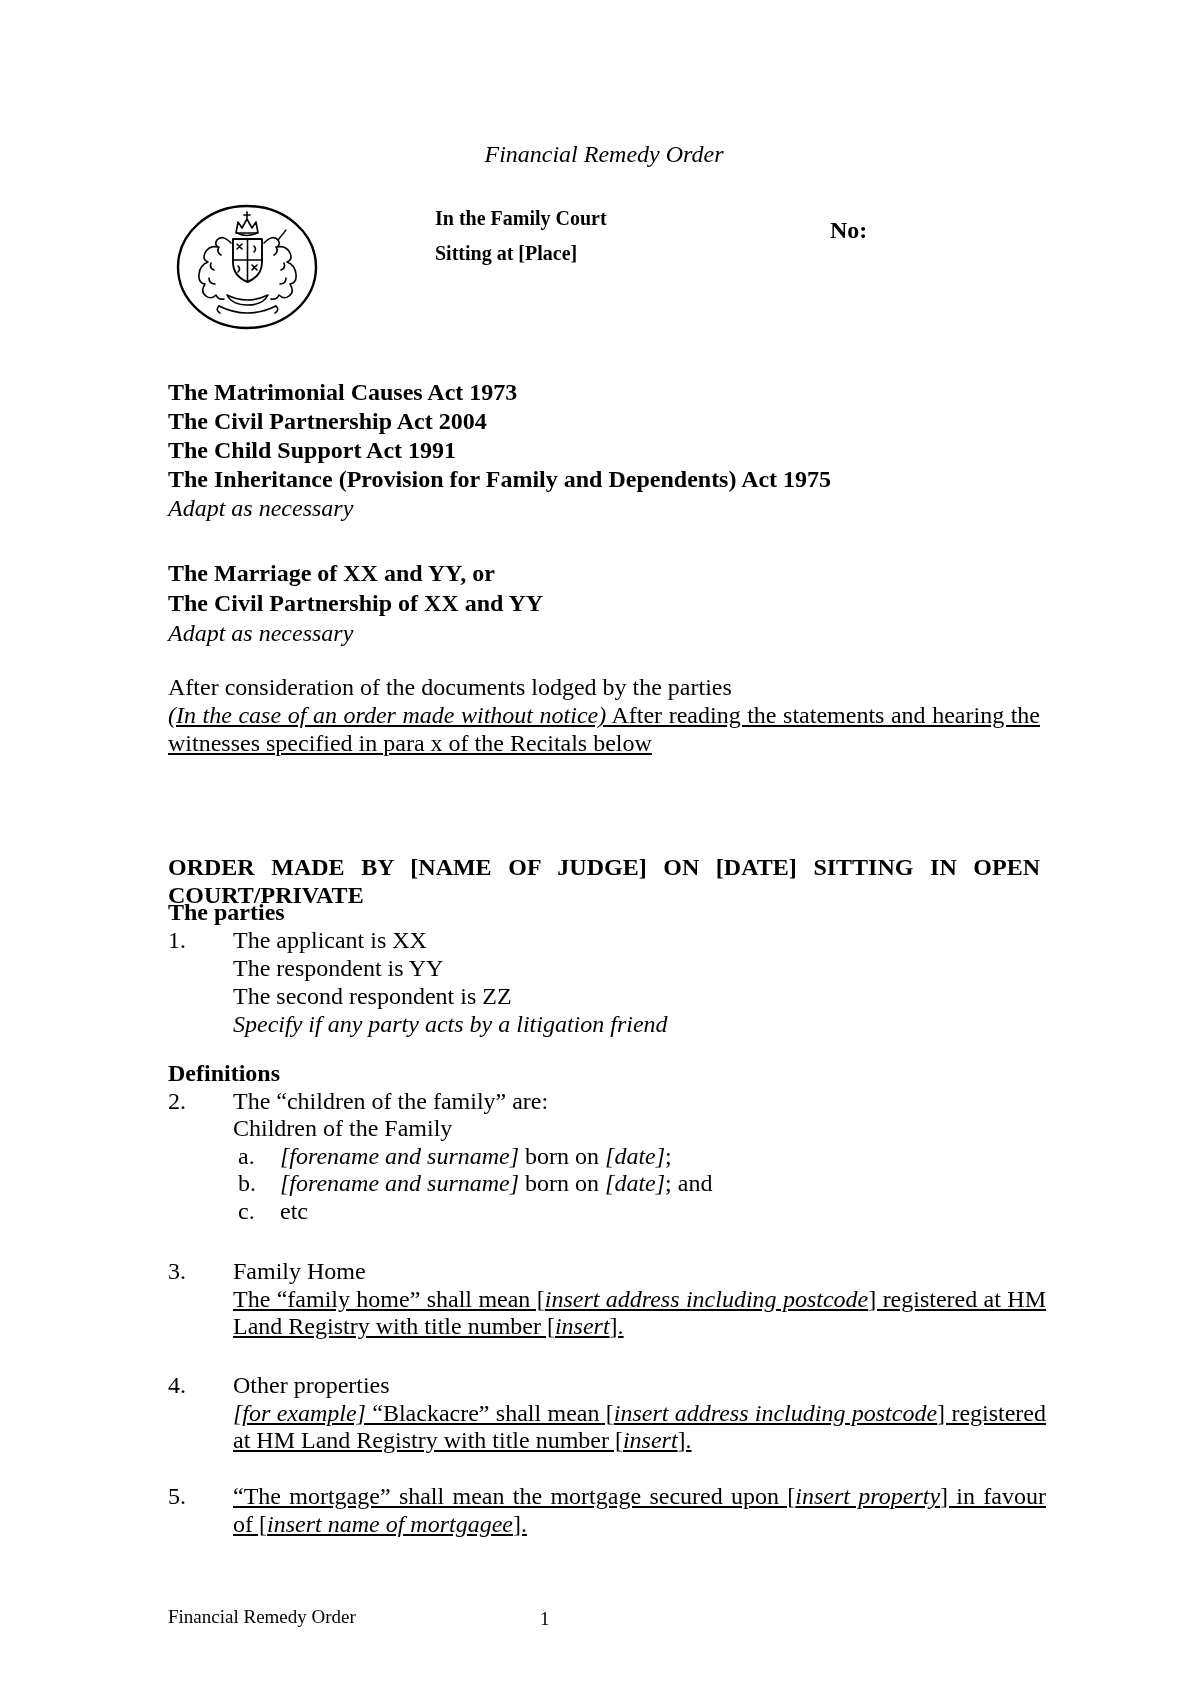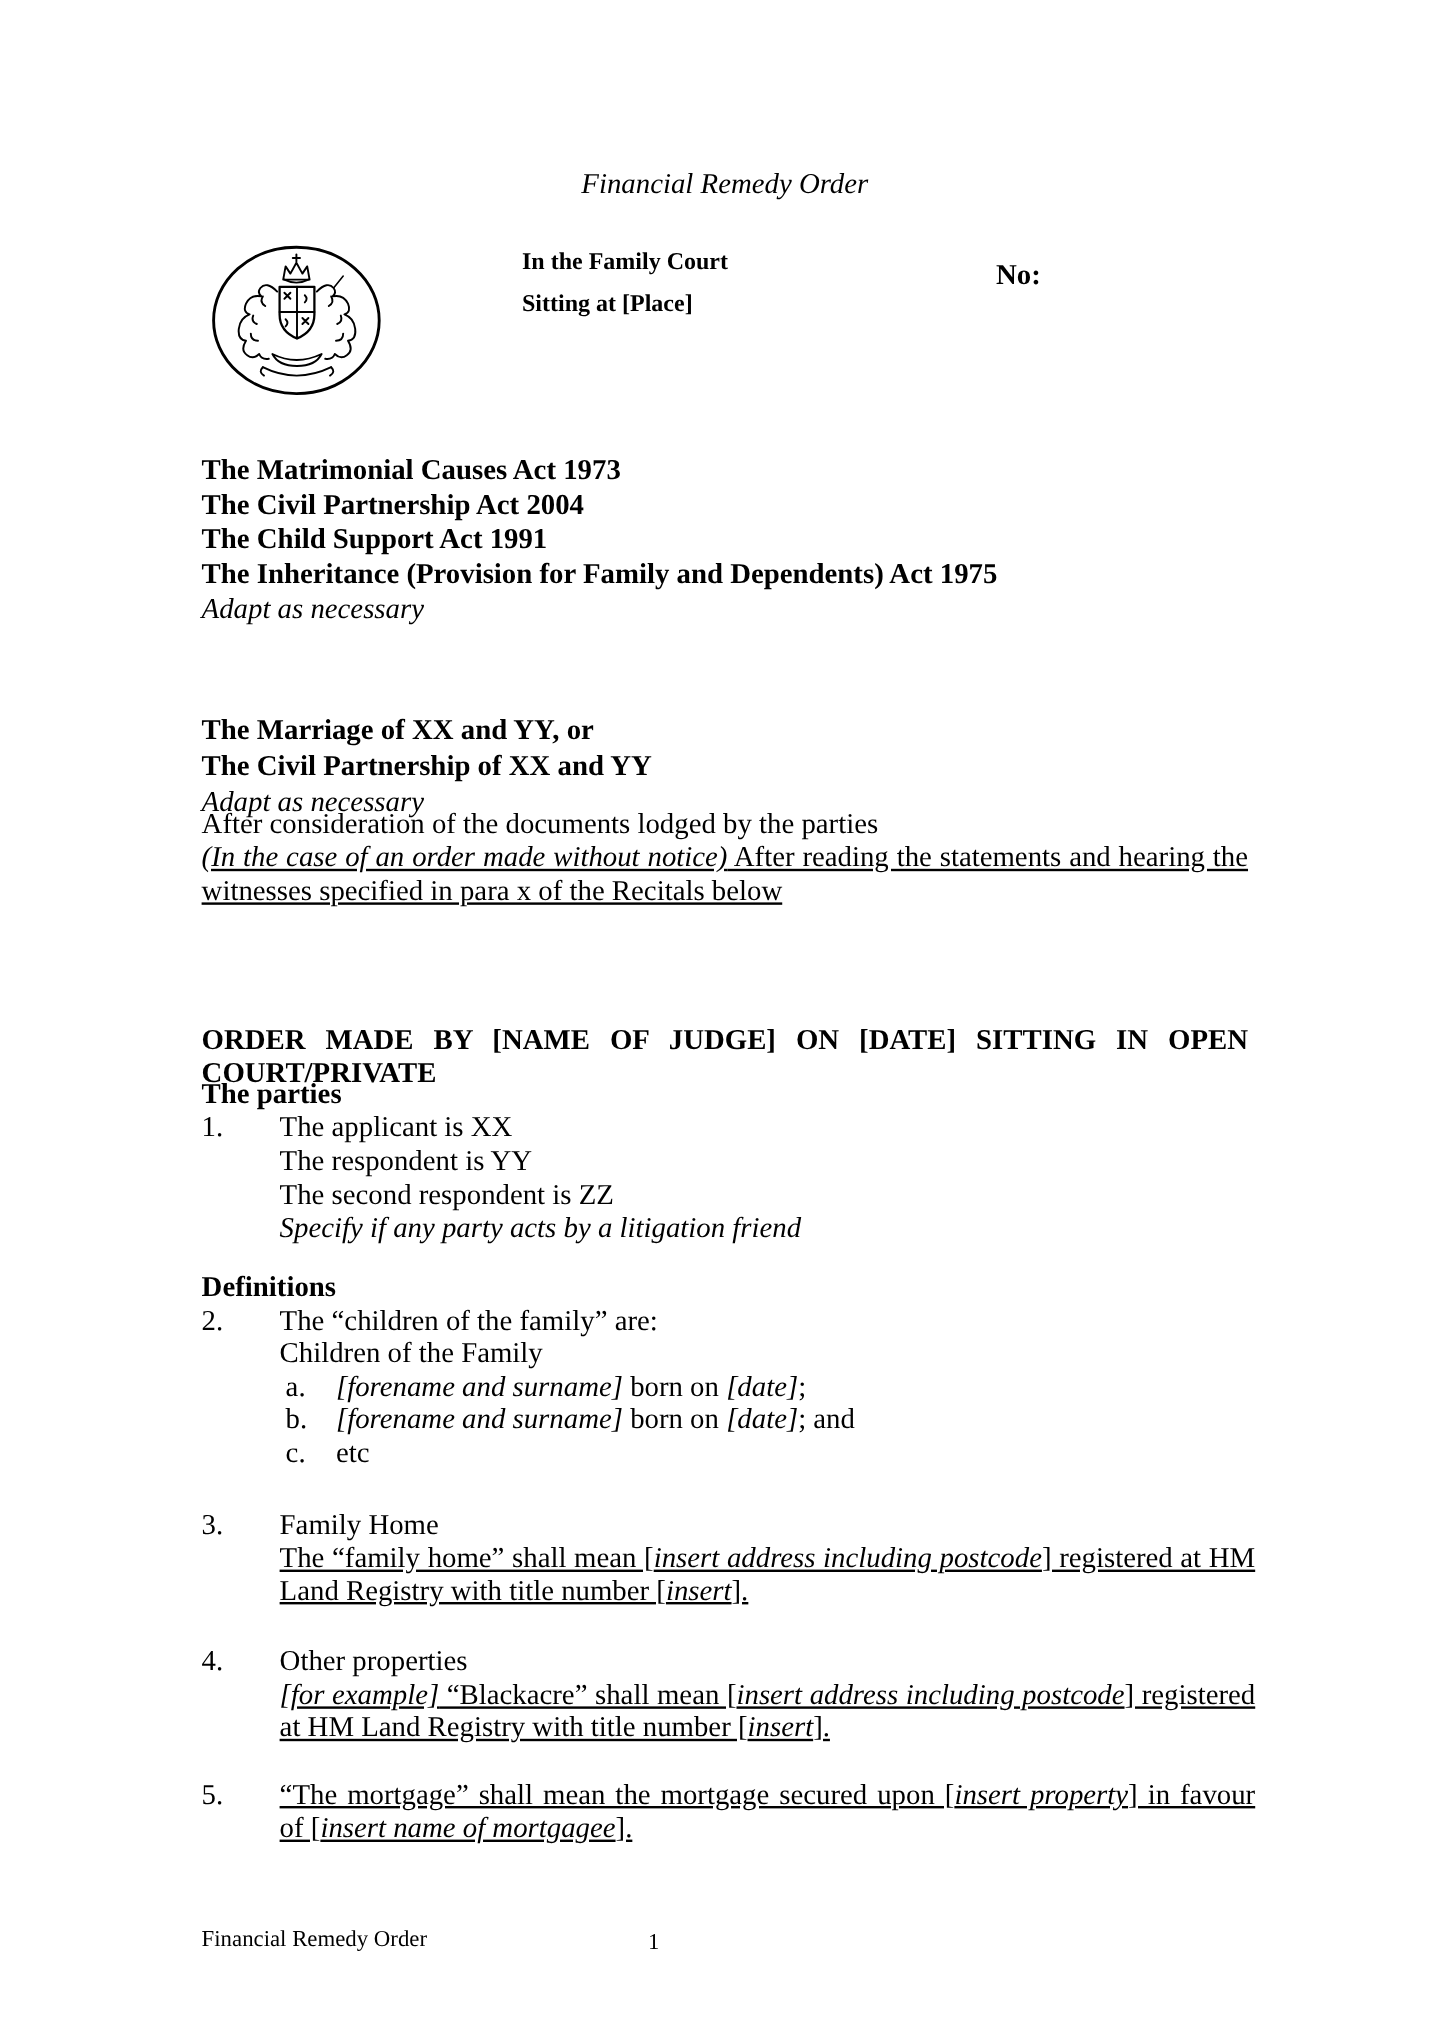--- a/index.html
+++ b/index.html
@@ -18,21 +18,21 @@
 
   #doc-title { top: 140px; font-style: italic; text-align: center; }
 
   #crest { position: absolute; left: 175px; top: 203px; width: 145px; height: 130px; }
   #crest svg { display: block; }
 
   #court-block { position: absolute; left: 435px; top: 201px; font-size: 20px; font-weight: bold; line-height: 35px; }
   #case-no { position: absolute; left: 830px; top: 201px; font-size: 24px; font-weight: bold; line-height: 35px; margin-top: 12px; }
 
   #acts-block { top: 378px; line-height: 29px; }
-  #union-block { top: 558px; line-height: 30px; margin-top: 36px; }
+  #union-block { top: 558px; line-height: 30px; }
   #hearing-block { top: 673px; line-height: 28px; }
   #order-block { top: 854px; line-height: 27.5px; font-weight: bold; text-align: justify; }
   #parties-block { top: 898px; line-height: 28px; }
   #definitions-block { top: 1060px; line-height: 27.5px; }
   #family-home-block { top: 1258px; line-height: 27.5px; width: 878px; }
   #other-properties-block { top: 1372px; line-height: 27.5px; width: 878px; }
   #mortgage-block { top: 1483px; line-height: 27.5px; width: 878px; }
 
   .num-item { position: relative; padding-left: 65px; }
   .num { position: absolute; left: 0; top: 0; }

